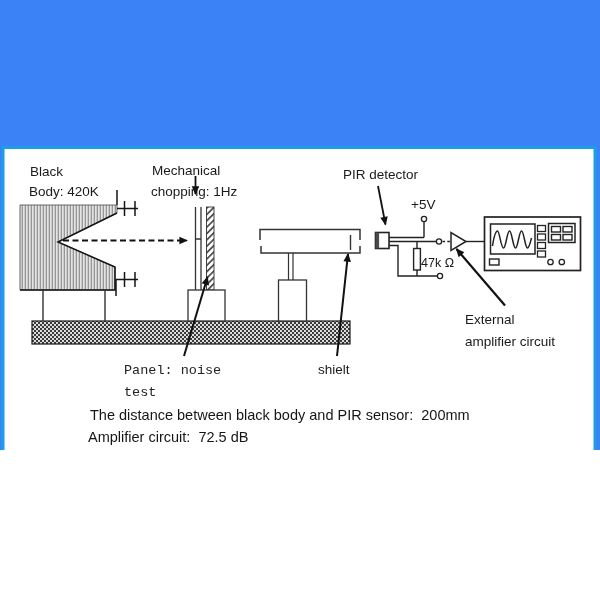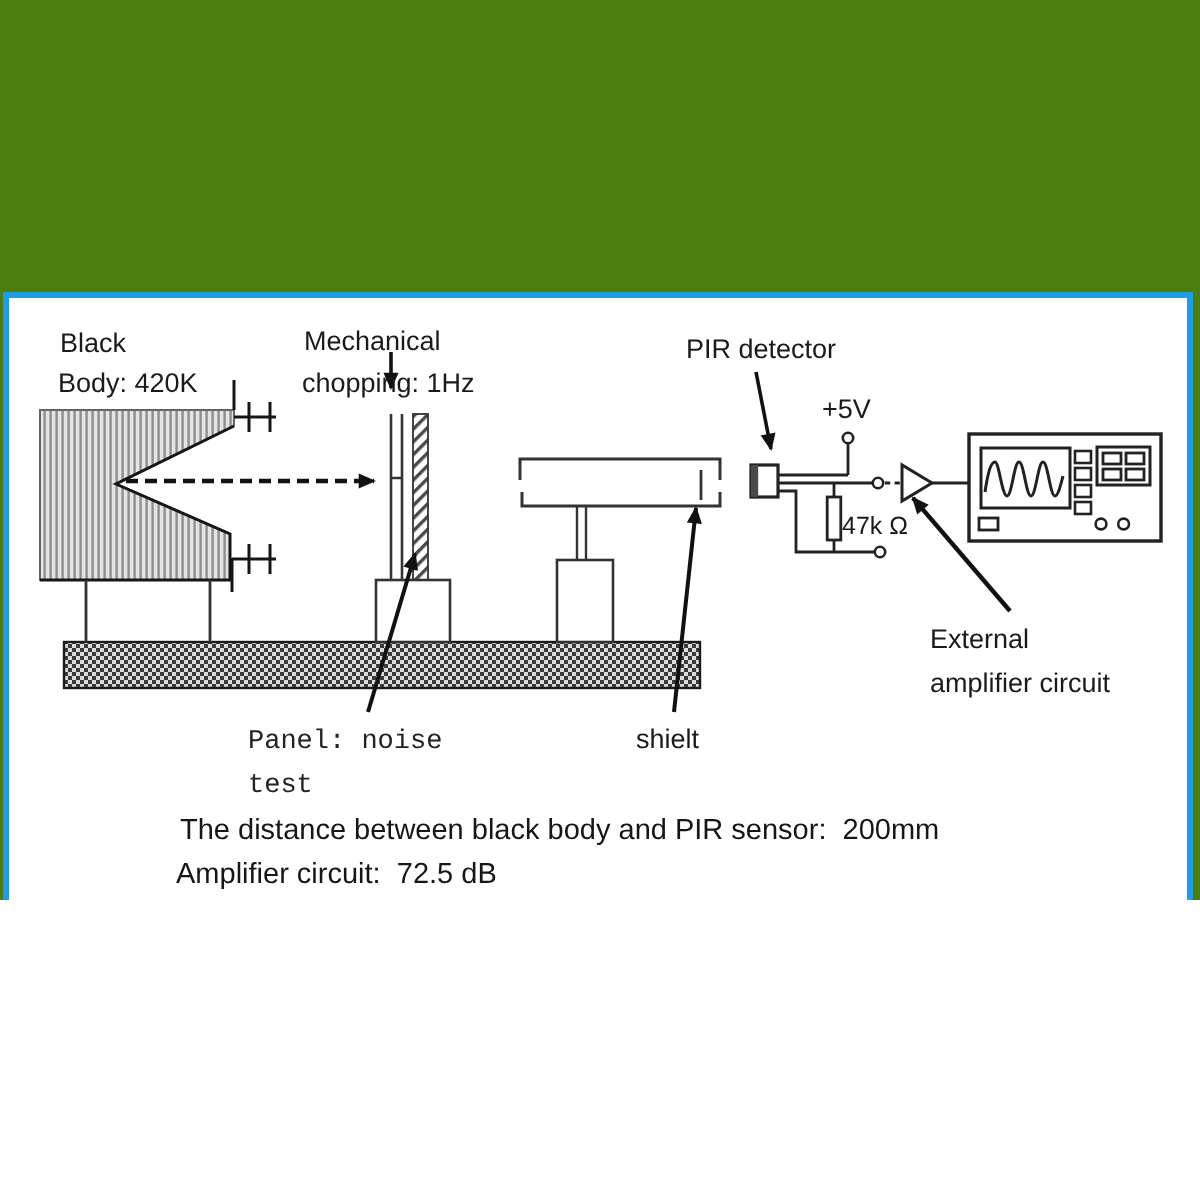--- a/index.html
+++ b/index.html
@@ -1,16 +1,16 @@
 <!DOCTYPE html>
 <html><head>
 <meta charset="utf-8">
 <style>
   html,body{margin:0;padding:0;background:#fff;}
-  .stage{position:relative;width:600px;height:450px;background:#4d7c0f;overflow:hidden;
+  .stage{position:relative;width:600px;height:450px;background:#3b82f6;overflow:hidden;
          font-family:"Liberation Sans","DejaVu Sans",sans-serif;}
   svg{position:absolute;left:0;top:0;}
   .lbl{font-family:"Liberation Sans","DejaVu Sans",sans-serif;font-size:13.5px;fill:#1a1a1a;}
   .small{font-family:"Liberation Sans","DejaVu Sans",sans-serif;font-size:12.5px;fill:#1a1a1a;}
   .mono{font-family:"Liberation Mono","DejaVu Sans Mono",monospace;font-size:13.5px;fill:#222;}
   .note{font-family:"Liberation Sans","DejaVu Sans",sans-serif;font-size:14.5px;fill:#161616;}
 </style>
 </head>
 <body>
 

